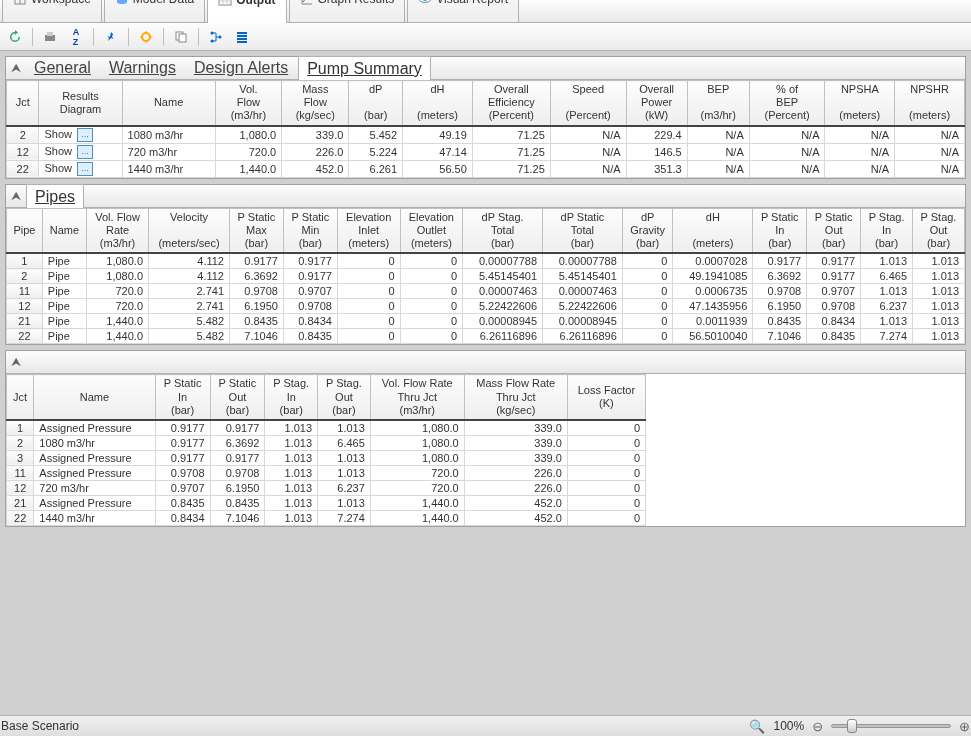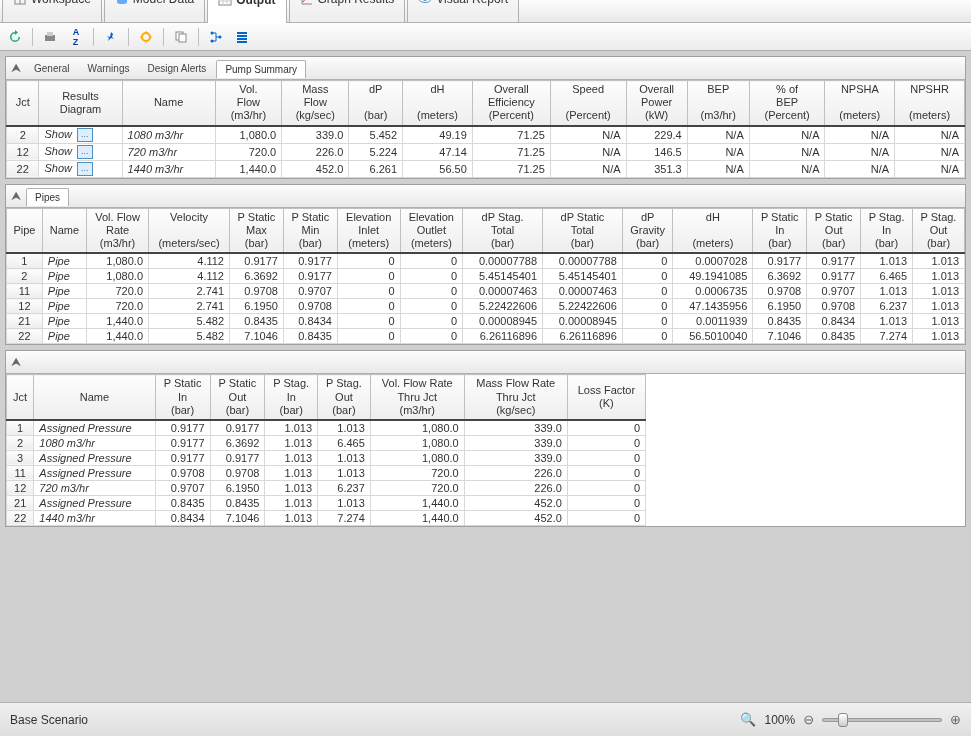--- a/index.html
+++ b/index.html
@@ -7,32 +7,32 @@
 .tab-strip{display:flex;background:linear-gradient(#fdfdfd,#e8e8e8);border-bottom:1px solid #b0b0b0;height:23px;align-items:flex-end;padding-left:2px;}
 .tab{padding:16px 10px;border:1px solid #b0b0b0;border-bottom:none;margin-right:2px;background:linear-gradient(#fdfdfd,#eee);border-radius:2px 2px 0 0;cursor:pointer;display:flex;align-items:flex-start;gap:4px;font-size:12px;}
 .tab.active{background:#fff;position:relative;top:1px;font-weight:bold;}
 .tab .ticon{width:14px;height:14px;display:inline-block;}
 .toolbar{display:flex;align-items:center;background:linear-gradient(#fdfdfd,#ececec);border-bottom:1px solid #b0b0b0;height:28px;padding:0 4px;gap:4px;}
 .tbtn{width:22px;height:22px;display:flex;align-items:center;justify-content:center;border:1px solid transparent;border-radius:3px;cursor:pointer;font-size:14px;}
 .sep{width:1px;height:18px;background:#c0c0c0;margin:0 2px;}
 .panel{margin:5px;border:1px solid #a0a0a0;background:#fff;}
 .panel-head{display:flex;align-items:center;background:linear-gradient(#fdfdfd,#e8e8e8);border-bottom:1px solid #b0b0b0;height:23px;}
 .collapse-btn{width:20px;height:20px;display:flex;align-items:center;justify-content:center;cursor:pointer;font-size:12px;color:#666;}
-.subtab{padding:3px 8px;border:1px solid #b0b0b0;border-bottom:none;margin-right:2px;background:#eee;border-radius:2px 2px 0 0;cursor:pointer;font-size:10px;}
+.subtab{padding:3px 8px;border:1px solid #b0b0b0;border-bottom:none;margin-right:2px;background:#eee;border-radius:2px 2px 0 0;cursor:pointer;font-size:16px;text-decoration:underline;}
 .subtab.active{background:#fff;position:relative;top:1px;}
 .subtab.plain{border:none;background:transparent;color:#444;}
 .body-scroll{overflow:auto;}
 table.grid{border-collapse:collapse;width:100%;font-size:11px;}
 table.grid th{background:linear-gradient(#fdfdfd,#eee);border:1px solid #c0c0c0;padding:2px 4px;font-weight:normal;text-align:center;line-height:1.2;}
 table.grid td{border:1px solid #d8d8d8;padding:1px 5px;text-align:right;white-space:nowrap;}
-table.grid td.l{text-align:left;font-style:italic;}
+table.grid td.l{text-align:left;}
 table.grid tbody tr:first-child td{border-top:2px solid #444;}
 .row-hdr{background:linear-gradient(#fdfdfd,#eee);border:1px solid #c0c0c0;text-align:center !important;}
 .showbtn{display:inline-block;width:16px;height:14px;background:#ddeeff;border:1px solid #5090c0;vertical-align:middle;margin-left:2px;cursor:pointer;font-size:8px;text-align:center;line-height:12px;color:#036;}
-.status{position:absolute;bottom:0;left:0;right:0;height:34px;background:linear-gradient(#f0f0f0,#dedede);border-top:1px solid #b0b0b0;display:flex;align-items:center;padding:0 10px;font-size:12px;justify-content:space-between;}
+.status{position:absolute;bottom:0;left:0;right:0;height:21px;background:linear-gradient(#f0f0f0,#dedede);border-top:1px solid #b0b0b0;display:flex;align-items:center;padding:0 1px;font-size:12px;justify-content:space-between;}
 .zoom{display:flex;align-items:center;gap:8px;}
 .zoom .zicon{color:#666;cursor:pointer;font-size:13px;}
 .slider{width:120px;height:4px;background:#c0c0c0;border:1px solid #999;border-radius:2px;position:relative;}
 .thumb{position:absolute;width:10px;height:14px;background:linear-gradient(#fff,#ccc);border:1px solid #888;border-radius:3px;left:15px;top:-6px;}
 svg{display:block;}
 </style>
 </head>
 <body>
 
 <div class="tab-strip" id="main-tabs">

